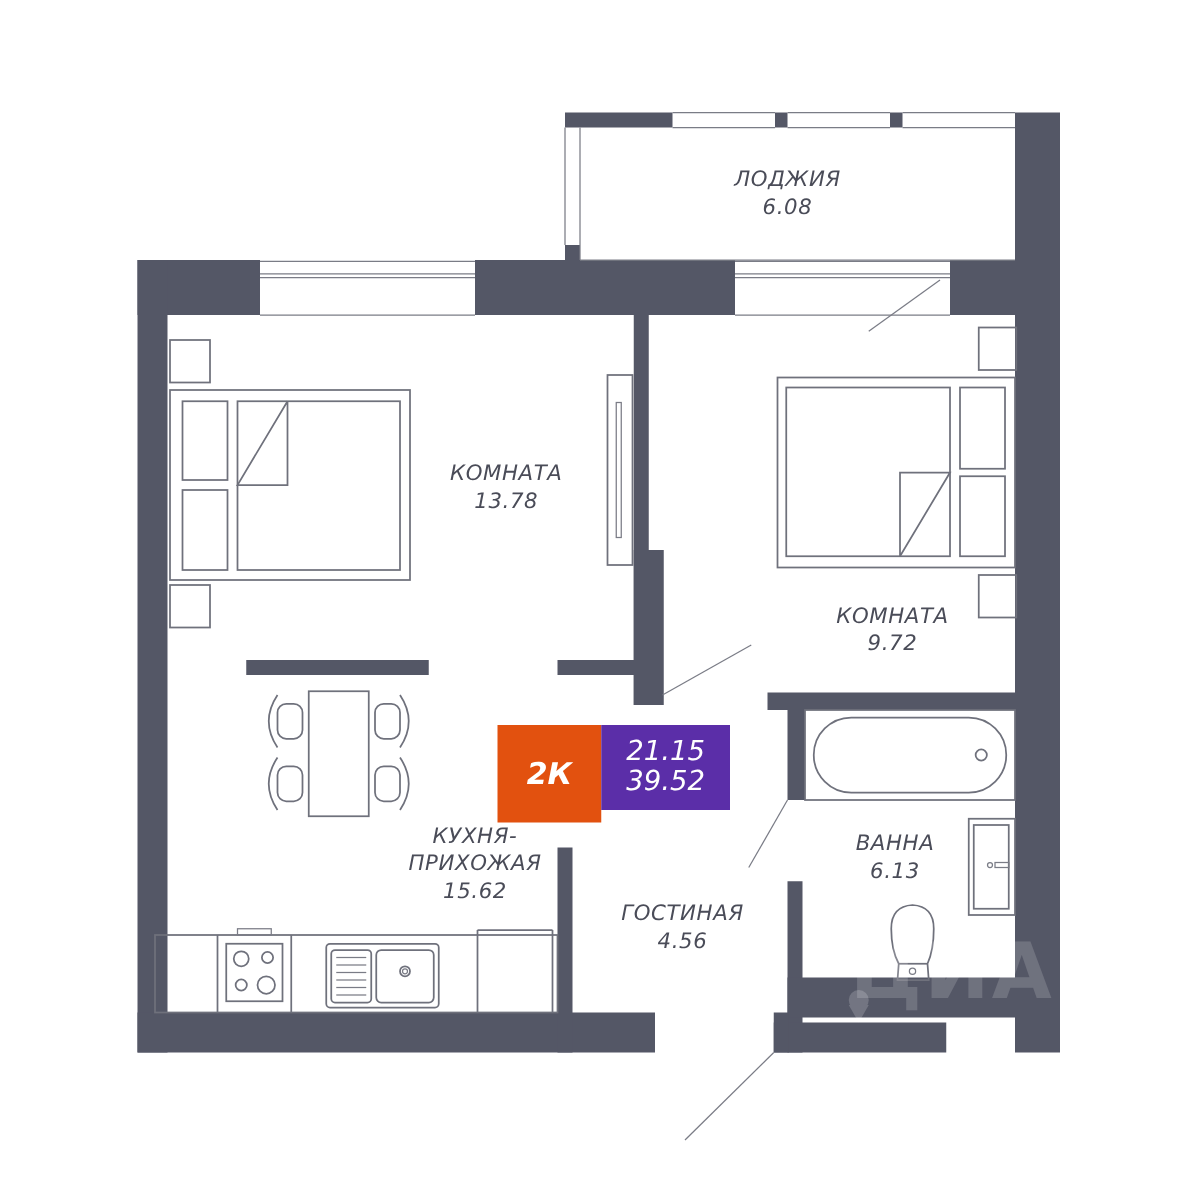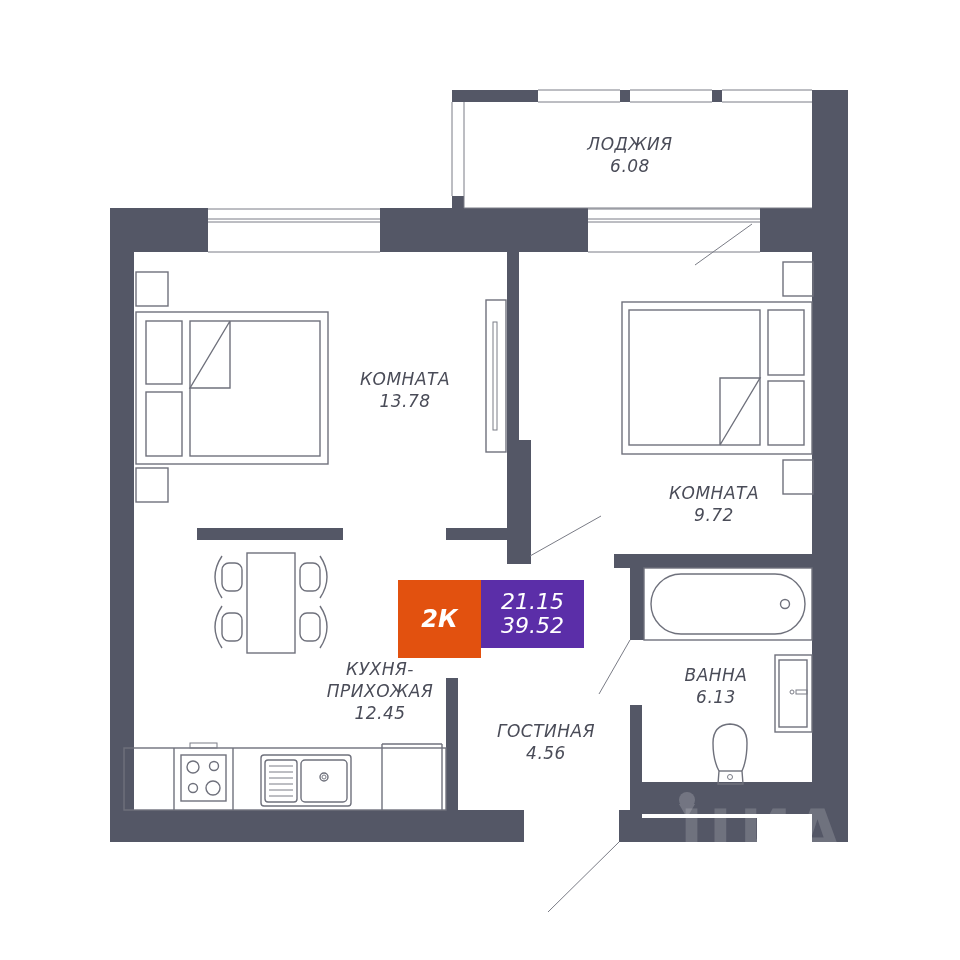--- a/index.html
+++ b/index.html
@@ -5,21 +5,21 @@
   html, body { margin: 0; padding: 0; background: #ffffff; }
   body { width: 960px; height: 960px; position: relative; overflow: hidden; font-family: "DejaVu Sans", sans-serif; }
   #plan { position: absolute; left: 0; top: 0; width: 960px; height: 960px; }
   .wall { fill: #545766; }
   .ln { fill: none; stroke: #6f717c; stroke-width: 1.4; }
   .ln-thin { fill: none; stroke: #7a7c86; stroke-width: 1; }
   .lbl { position: absolute; text-align: center; color: #4a4c58; font-size: 17px; letter-spacing: 0.5px; line-height: 22px; transform: translateX(-50%); white-space: nowrap; font-style: italic; }
   .badge { position: absolute; left: 398px; top: 580px; width: 186px; height: 68px; display: flex; }
   .badge-type { width: 91px; height: 78px; display: flex; align-items: center; justify-content: center; color: #fff; font-weight: bold; font-style: italic; font-size: 24px; }
   .badge-area { width: 113px; height: 68px; display: flex; flex-direction: column; align-items: center; justify-content: center; color: #fff; font-style: italic; font-size: 22px; line-height: 24px; }
-  .wm { position: absolute; left: 680px; top: 796px; color: rgba(255,255,255,0.16); font-size: 62px; font-weight: bold; letter-spacing: 2px; }
+  .wm { position: absolute; left: 680px; top: 740px; color: rgba(255,255,255,0.16); font-size: 62px; font-weight: bold; letter-spacing: 2px; }
 </style>
 </head>
 <body>
 
 <svg id="plan" viewBox="0 0 960 960" xmlns="http://www.w3.org/2000/svg">
 
   <g>
 
     <rect class="wall" x="452" y="90" width="86" height="12"></rect>
     <rect class="wall" x="620" y="90" width="10" height="12"></rect>
@@ -183,21 +183,21 @@
   <div>КОМНАТА</div>
   <div>13.78</div>
 </div>
 <div class="lbl" style="left:714px; top:482px;">
   <div>КОМНАТА</div>
   <div>9.72</div>
 </div>
 <div class="lbl" style="left:380px; top:658px;">
   <div>КУХНЯ-</div>
   <div>ПРИХОЖАЯ</div>
-  <div>12.45</div>
+  <div>15.62</div>
 </div>
 <div class="lbl" style="left:546px; top:720px;">
   <div>ГОСТИНАЯ</div>
   <div>4.56</div>
 </div>
 <div class="lbl" style="left:716px; top:664px;">
   <div>ВАННА</div>
   <div>6.13</div>
 </div>
 

